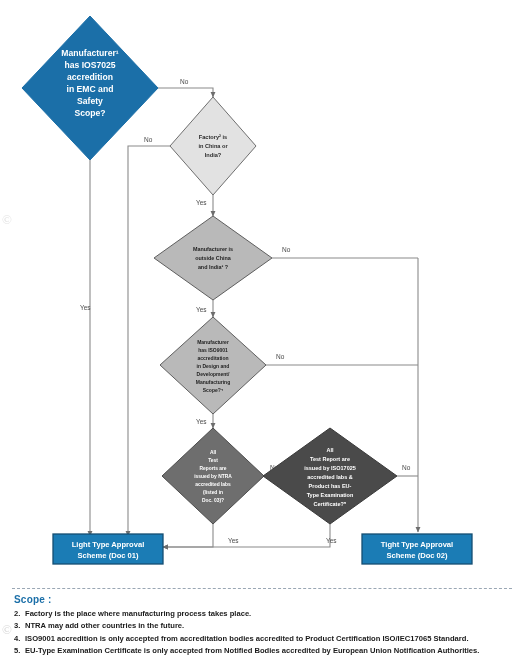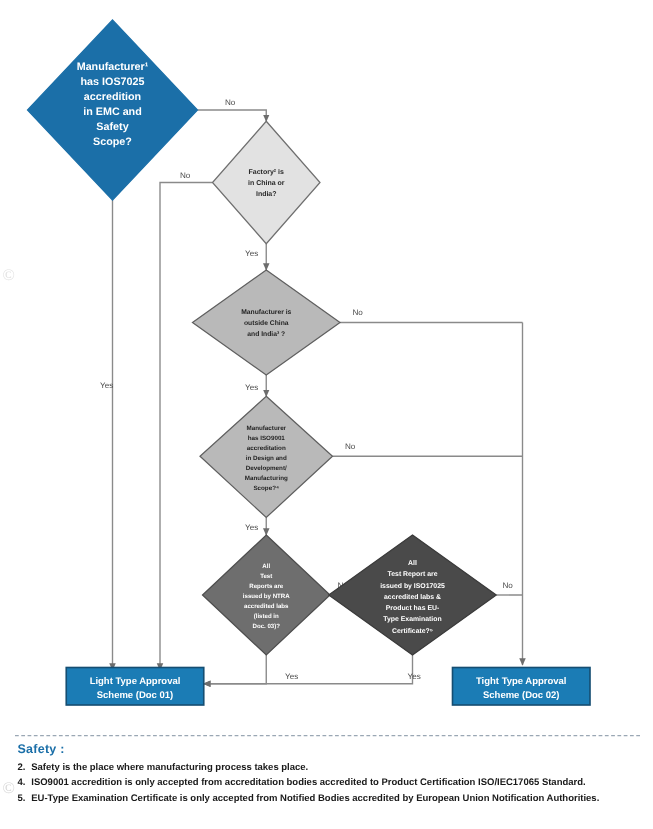--- a/index.html
+++ b/index.html
@@ -212,22 +212,23 @@
       <rect x="362" y="534" width="110" height="30" fill="#1b7cb5" stroke="#154e72" stroke-width="1.3"></rect>
       <text class="node-label" x="417" y="547" style="font-size:7.6px">Tight Type Approval</text>
       <text class="node-label" x="417" y="558" style="font-size:7.6px">Scheme (Doc 02)</text>
     </g>
   </svg>
 
   <div class="wm2">©</div>
 
   <div class="notes-area">
     <div class="notes-rule"></div>
-    <div class="notes-title">Safety :</div>
+    <div class="notes-title">Scope :</div>
     <ol class="notes-list">
-      <li><span class="num">2.</span><span>Safety is the place where manufacturing process takes place.</span></li>
+      <li><span class="num">2.</span><span>Factory is the place where manufacturing process takes place.</span></li>
+      <li><span class="num">3.</span><span>NTRA may add other countries in the future.</span></li>
       <li><span class="num">4.</span><span>ISO9001 accredition is only accepted from accreditation bodies accredited to Product Certification ISO/IEC17065 Standard.</span></li>
       <li><span class="num">5.</span><span>EU-Type Examination Certificate is only accepted from Notified Bodies accredited by European Union Notification Authorities.</span></li>
     </ol>
   </div>
 
   <div class="wm">©</div>
 </div>
 
 </body></html>

